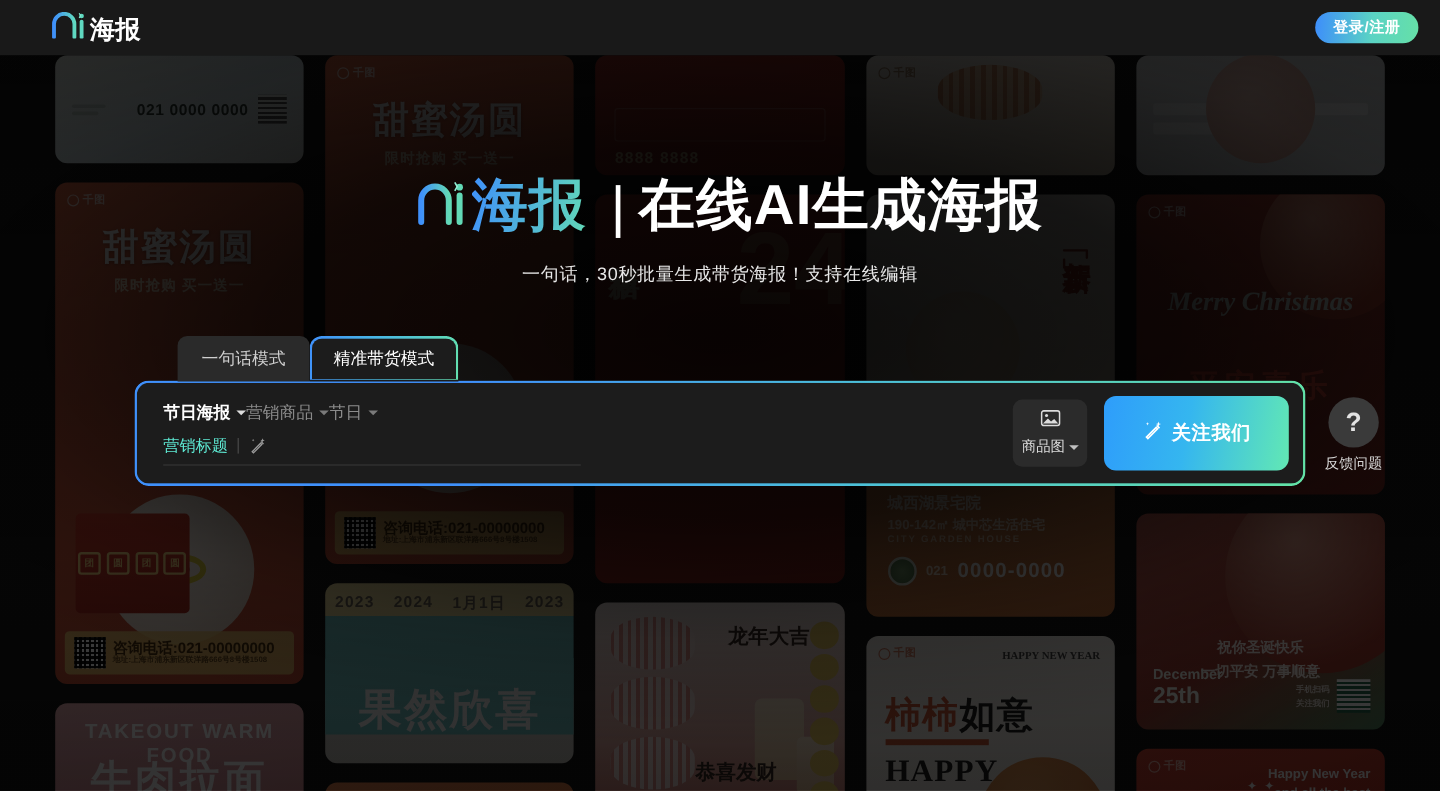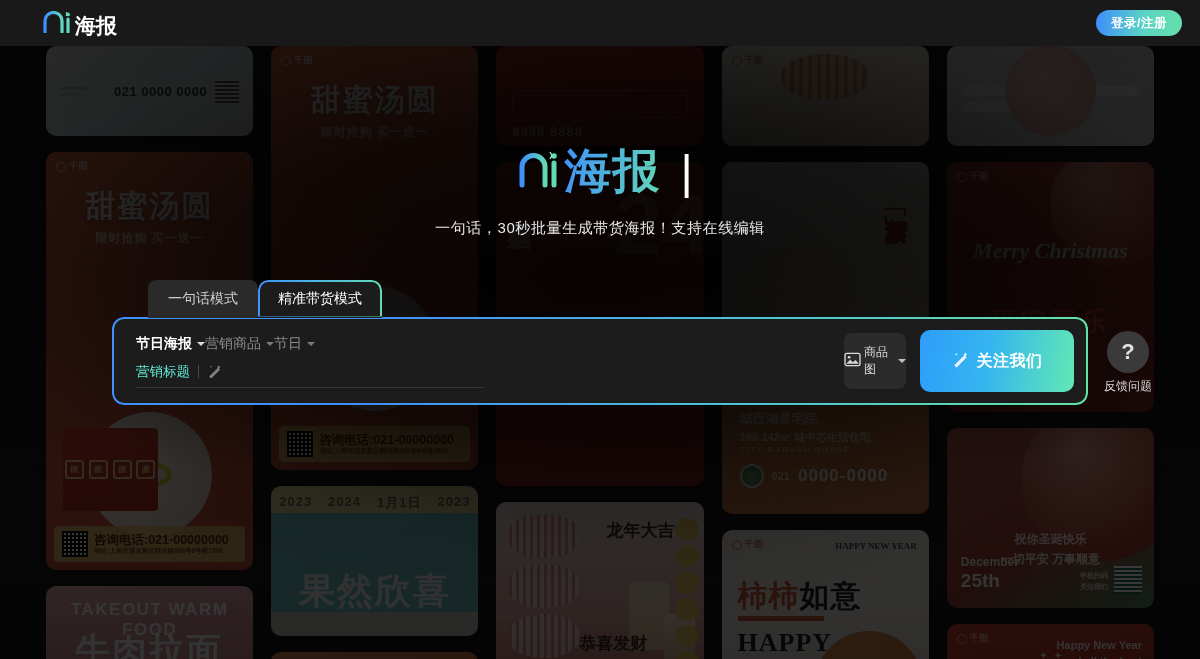--- a/index.html
+++ b/index.html
@@ -217,21 +217,21 @@
   .chip.primary { color: #fff; font-weight: 600; }
   .chev { width: 0; height: 0; border-left: 4px solid transparent; border-right: 4px solid transparent; border-top: 4.5px solid currentColor; opacity: .85; }
 
   .title-row { display: flex; align-items: center; gap: 8px; border-bottom: 1px solid #343434; padding-bottom: 6px; width: 348px; }
   .title-row .ph { font-size: 13.5px; color: #5eead4; }
   .title-row .divider { width:1px; height:13px; background:#4a4a4a; }
   .wand { width: 15px; height: 15px; flex:none; }
 
   .img-btn {
     width: 62px; height: 56px; border-radius: 8px; background: #2b2b2b;
-    display: flex; flex-direction: row; align-items: center; justify-content: center; gap: 3px;
+    display: flex; flex-direction: column; align-items: center; justify-content: center; gap: 3px;
     cursor: pointer; margin-right: 14px; flex:none;
   }
   .img-btn .lbl { font-size: 12px; color: #dcdcdc; display: flex; align-items: center; gap: 3px; }
 
   .create-btn {
     width: 154px; height: 62px; border-radius: 10px; border: none; cursor: pointer;
     background: linear-gradient(100deg,#2e9dfb 0%, #35b6ef 45%, #62e8b4 100%);
     color: #fff; font-size: 16px; font-weight: 700; font-family: inherit;
     display: flex; align-items: center; justify-content: center; gap: 8px; flex:none;
     letter-spacing: .5px;
@@ -460,20 +460,21 @@
             <path d="M4 35 L4 17 A11.5 11.5 0 0 1 27 17 L27 35" fill="none" stroke="url(#lg2)" stroke-width="5" stroke-linecap="round"></path>
             <line x1="4" y1="25" x2="27" y2="25" stroke="url(#lg2)" stroke-width="4.6" stroke-linecap="round"></line>
             <line x1="36" y1="13" x2="36" y2="35" stroke="#62d9b6" stroke-width="5" stroke-linecap="round"></line>
             <circle cx="36" cy="6" r="2.8" fill="#62d9b6"></circle>
             <path d="M32 2 L34 5.5 L32 9" fill="none" stroke="#8fecd3" stroke-width="1.4"></path>
           </svg>
         </span>
         <span class="word2">海报</span>
       </span>
       <span class="bar">|</span>
+      <span>在线AI生成海报</span>
     </div>
     <div class="sub">一句话，30秒批量生成带货海报！支持在线编辑</div>
   </div>
 
   <div id="tabs">
     <div class="tab">一句话模式</div>
     <div class="tab active">精准带货模式</div>
   </div>
 
   <div id="panel">

